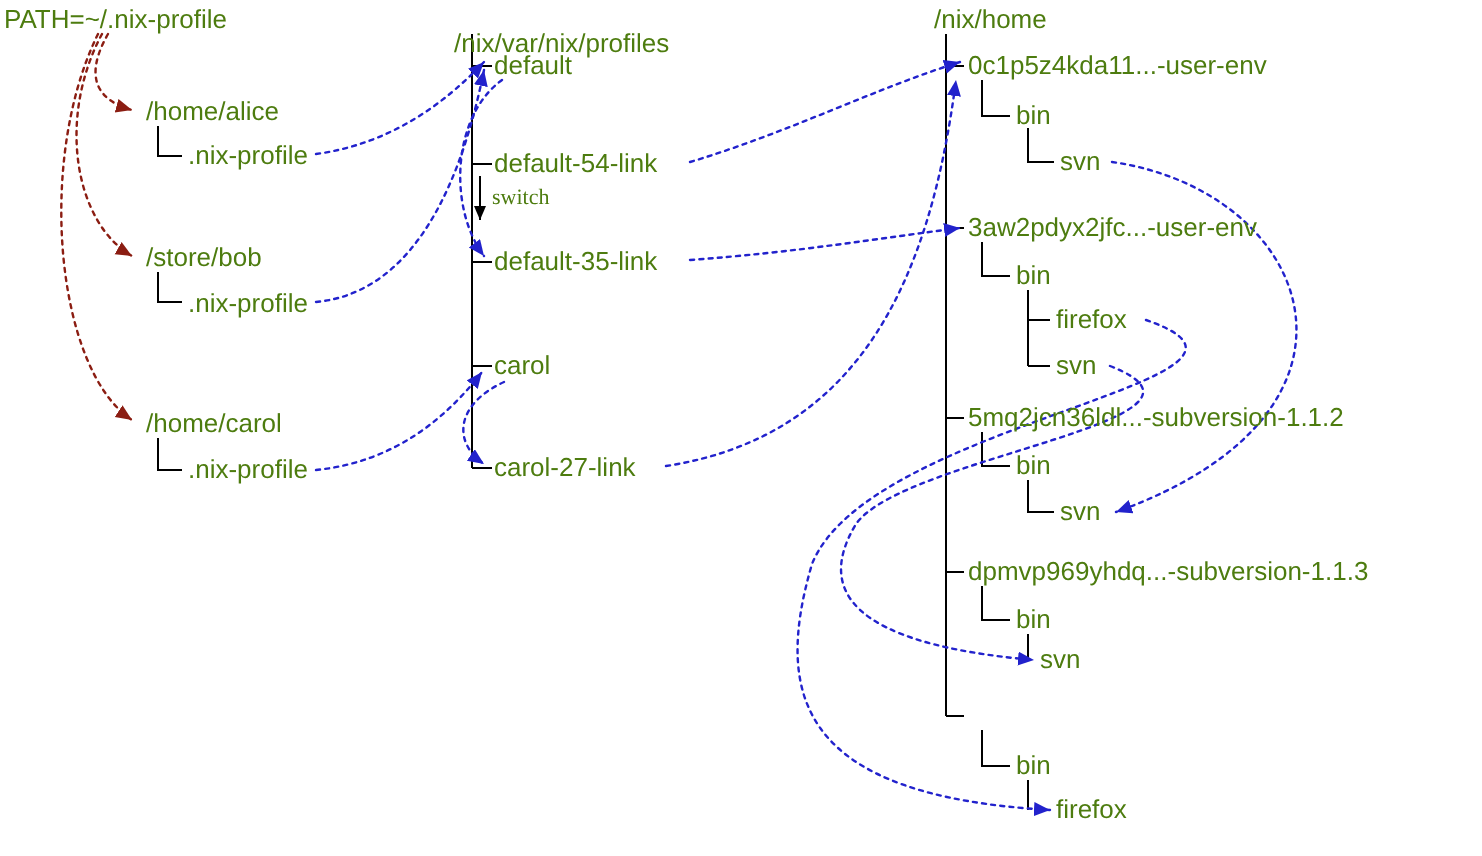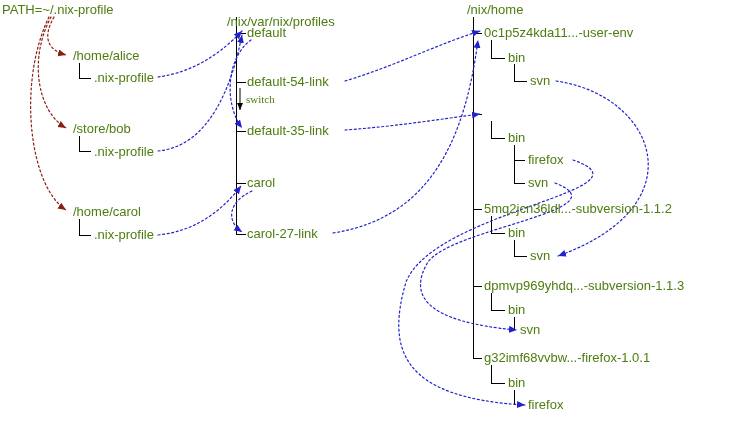--- a/index.html
+++ b/index.html
@@ -90,29 +90,29 @@
   <div class="lbl" style="left:247px;top:124px">default-35-link</div>
   <div class="lbl" style="left:247px;top:176px">carol</div>
   <div class="lbl" style="left:247px;top:227px">carol-27-link</div>
 
   <div class="lbl" style="left:467px;top:3px">/nix/home</div>
 
   <div class="lbl" style="left:484px;top:26px">0c1p5z4kda11...-user-env</div>
   <div class="lbl" style="left:508px;top:51px">bin</div>
   <div class="lbl" style="left:530px;top:74px">svn</div>
 
+  <div class="lbl" style="left:484px;top:107px">3aw2pdyx2jfc...-user-env</div>
   <div class="lbl" style="left:508px;top:131px">bin</div>
   <div class="lbl" style="left:528px;top:153px">firefox</div>
   <div class="lbl" style="left:528px;top:176px">svn</div>
 
   <div class="lbl" style="left:484px;top:202px">5mq2jcn36ldl...-subversion-1.1.2</div>
   <div class="lbl" style="left:508px;top:226px">bin</div>
   <div class="lbl" style="left:530px;top:249px">svn</div>
 
   <div class="lbl" style="left:484px;top:279px">dpmvp969yhdq...-subversion-1.1.3</div>
   <div class="lbl" style="left:508px;top:303px">bin</div>
   <div class="lbl" style="left:520px;top:323px">svn</div>
 
-  <div class="lbl" style="left:484px;top:351px">g32imf68vvbw...-firefox-1.0.1</div>
   <div class="lbl" style="left:508px;top:376px">bin</div>
   <div class="lbl" style="left:528px;top:398px">firefox</div>
 
 </div>
 
 </body></html>

